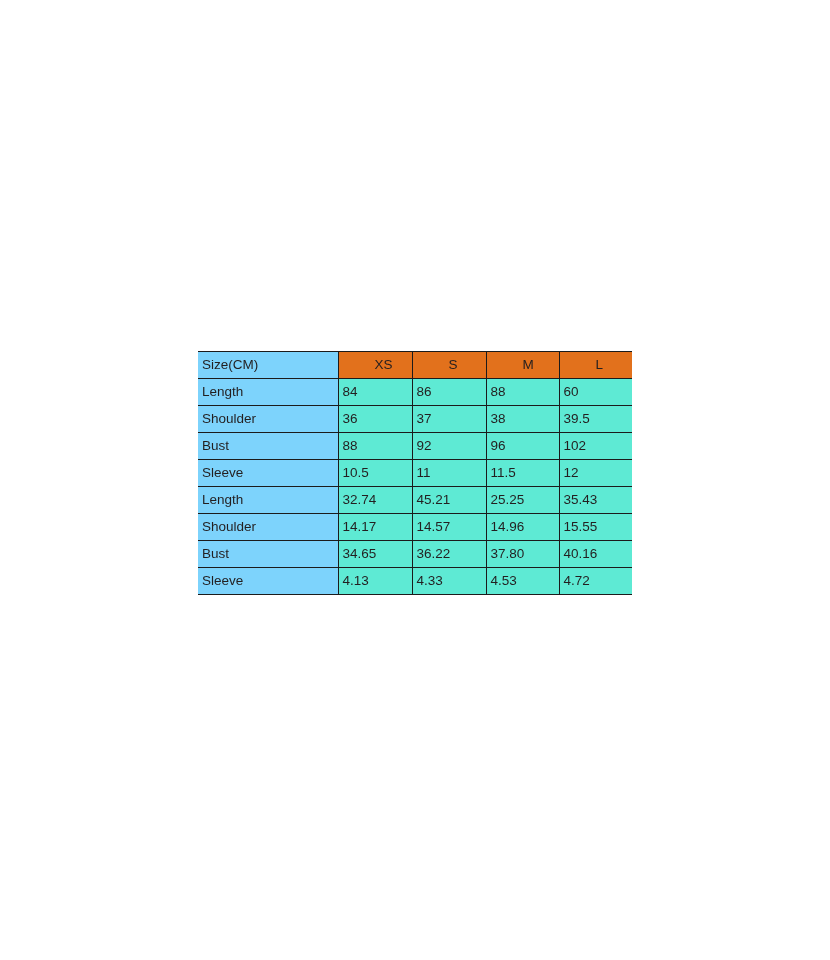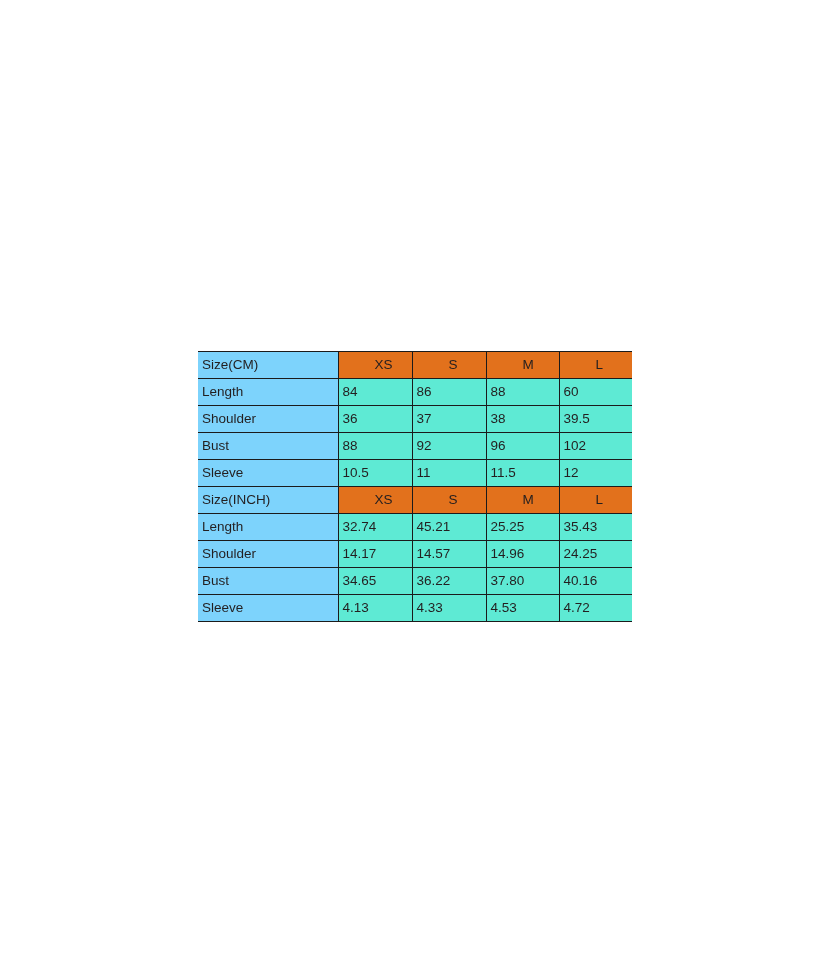--- a/index.html
+++ b/index.html
@@ -120,40 +120,33 @@
           <td class="data-cell">96</td>
           <td class="data-cell last-col">102</td>
         </tr>
         <tr>
           <td class="label-cell">Sleeve</td>
           <td class="data-cell">10.5</td>
           <td class="data-cell">11</td>
           <td class="data-cell">11.5</td>
           <td class="data-cell last-col">12</td>
         </tr>
-        <tr class="header-row">
-          <td class="label-cell">Size(INCH)</td>
-          <td class="data-cell">XS</td>
-          <td class="data-cell">S</td>
-          <td class="data-cell">M</td>
-          <td class="data-cell last-col">L</td>
-        </tr>
         <tr>
           <td class="label-cell">Length</td>
           <td class="data-cell">32.74</td>
           <td class="data-cell">45.21</td>
           <td class="data-cell">25.25</td>
           <td class="data-cell last-col">35.43</td>
         </tr>
         <tr>
           <td class="label-cell">Shoulder</td>
           <td class="data-cell">14.17</td>
           <td class="data-cell">14.57</td>
           <td class="data-cell">14.96</td>
-          <td class="data-cell last-col">24.25</td>
+          <td class="data-cell last-col">15.55</td>
         </tr>
         <tr>
           <td class="label-cell">Bust</td>
           <td class="data-cell">34.65</td>
           <td class="data-cell">36.22</td>
           <td class="data-cell">37.80</td>
           <td class="data-cell last-col">40.16</td>
         </tr>
         <tr class="last-row">
           <td class="label-cell">Sleeve</td>

